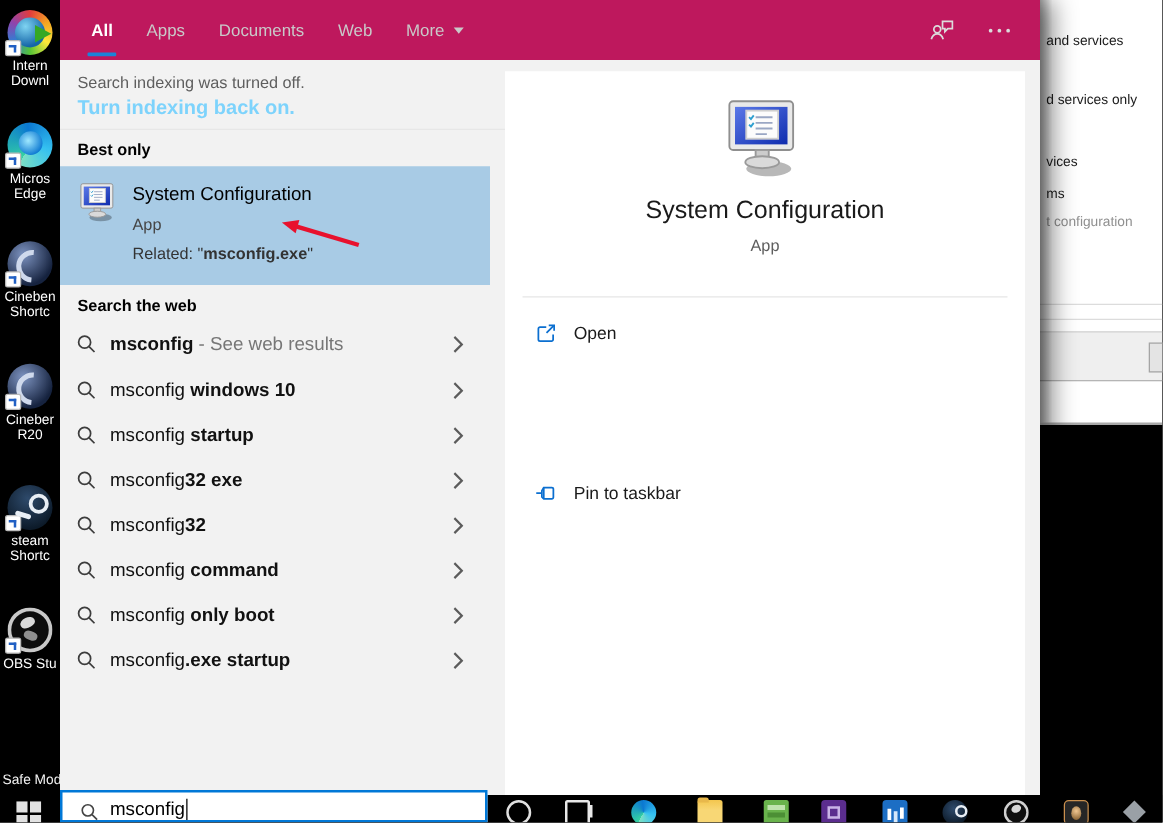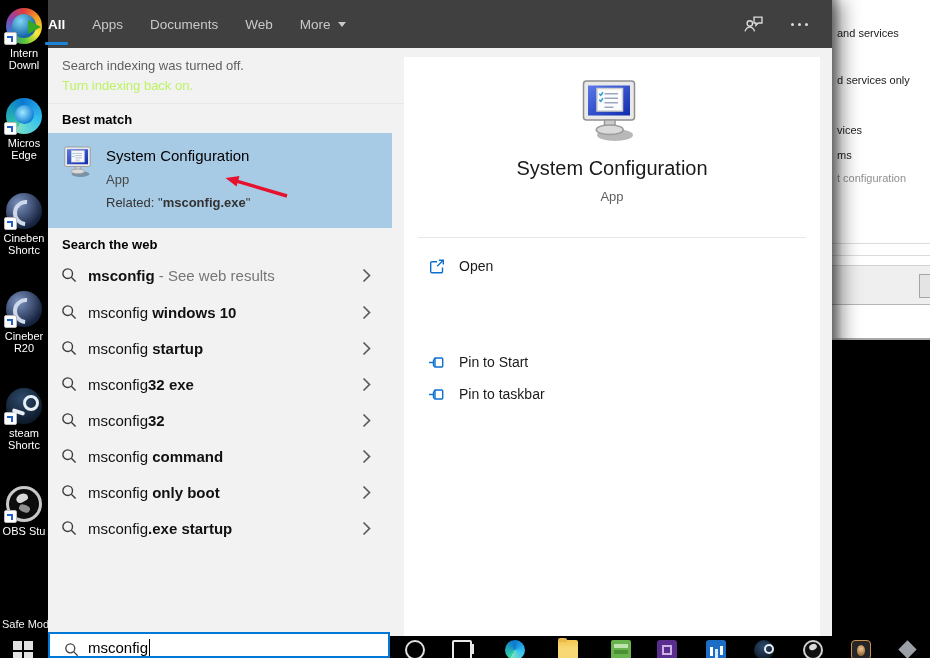--- a/index.html
+++ b/index.html
@@ -48,35 +48,35 @@
   .bgwin .bline{position:absolute;left:0;width:100%;height:1px;background:#dcdcdc;}
   .bgwin .bfooter{position:absolute;left:0;top:265px;width:100%;height:38px;background:#efefef;
          border-top:1px solid #d2d2d2;border-bottom:1px solid #b5b5b5;}
   .bgwin .bbtn{position:absolute;left:87px;top:8px;width:16px;height:22px;background:#e4e4e4;
          border:1px solid #a5a5a5;}
   .bgwin .edgeshadow{position:absolute;left:0;top:0;width:10px;height:100%;
          background:linear-gradient(to right,rgba(0,0,0,.30),rgba(0,0,0,0));}
 
   
   .flyshadow{position:absolute;left:48px;top:0;width:784px;height:636px;box-shadow:10px 0 18px rgba(0,0,0,.45);}
-  .fheader{position:absolute;left:48px;top:0;width:784px;height:48px;background:#404040;
-           display:flex;align-items:flex-start;box-sizing:border-box;gap:27px;}
+  .fheader{position:absolute;left:48px;top:0;width:784px;height:48px;background:#be185d;
+           display:flex;align-items:flex-start;padding-left:25px;box-sizing:border-box;gap:27px;}
   .tab{position:relative;font-size:13.5px;color:#c9c9c9;height:48px;display:flex;align-items:center;cursor:pointer;}
   .tab.active{color:#fff;font-weight:700;}
   .tab.active .tabline{position:absolute;left:-3px;right:-3px;bottom:3px;height:3px;background:#1b83d8;border-radius:1px;}
   .tab .caret{display:inline-block;margin-left:7px;width:0;height:0;border-left:4.5px solid transparent;
            border-right:4.5px solid transparent;border-top:5px solid #c9c9c9;}
   .hicons{position:absolute;right:0;top:0;height:48px;display:flex;align-items:center;gap:28px;padding-right:24px;}
   .dots{display:flex;gap:4px;}
   .dots i{width:3px;height:3px;border-radius:50%;background:#dcdcdc;}
 
   .fbody{position:absolute;left:48px;top:48px;width:784px;height:588px;background:#f2f2f2;}
 
   .notice-msg{position:absolute;left:62px;top:58px;font-size:13px;color:#5e5e5e;}
-  .notice-link{position:absolute;left:62px;top:78px;font-size:13px;color:#bef264;cursor:pointer;text-decoration:none;}
+  .notice-link{position:absolute;left:62px;top:78px;font-size:16px;color:#7dd3fc;cursor:pointer;text-decoration:none;font-weight:bold;}
   .notice-rule{position:absolute;left:48px;top:103px;width:356px;height:1px;background:#e7e7e7;}
 
   .sechead{position:absolute;left:62px;font-size:13px;font-weight:700;color:#000;}
   .bmitem{position:absolute;left:48px;top:133px;width:344px;height:95px;background:#a8cbe5;cursor:pointer;}
   .bmtitle{position:absolute;left:58px;top:14px;font-size:15px;color:#000;}
   .bmsub{position:absolute;left:58px;top:39px;font-size:13px;color:#464646;}
   .bmrel{position:absolute;left:58px;top:62px;font-size:13px;color:#333;}
   .bmrel .b{font-weight:700;}
 
   .wrow{position:absolute;left:48px;width:344px;height:36px;cursor:pointer;}
@@ -242,21 +242,21 @@
         </div>
     </div>
   </div>
 
   <div class="fbody"></div>
 
   <div class="notice-msg abs">Search indexing was turned off.</div>
   <a class="notice-link abs">Turn indexing back on.</a>
   <div class="notice-rule abs"></div>
 
-  <div class="sechead" style="top:112px">Best match</div>
+  <div class="sechead" style="top:112px">Best only</div>
 
   <div class="bmitem">
     <svg class="abs" style="left:13px;top:12px" width="36" height="34" viewBox="0 0 48 44">
       <defs>
           <linearGradient id="scr1" x1="0" y1="0" x2="1" y2="1">
             <stop offset="0" stop-color="#5b79e8"></stop>
             <stop offset="1" stop-color="#0f2cae"></stop>
           </linearGradient>
         </defs>
       <ellipse cx="26" cy="38" rx="12" ry="4" fill="rgba(0,0,0,.28)"></ellipse>
@@ -401,30 +401,20 @@
     <div class="arow" style="top:193px">
       <svg width="17" height="17" viewBox="0 0 17 17">
           <g fill="none" stroke="#0b6fd0" stroke-width="1.4">
             <path d="M14.5 9.5 v4 a1.3 1.3 0 0 1 -1.3 1.3 H4 A1.3 1.3 0 0 1 2.7 13.5 V5 a1.3 1.3 0 0 1 1.3 -1.3 h5"></path>
             <path d="M11 2.2 h4.3 v4.3"></path>
             <path d="M15 2.5 L9.2 8.3"></path>
           </g>
         </svg>
       <span>Open</span>
     </div>
-    <div class="arow" style="top:289px">
-      <svg width="17" height="17" viewBox="0 0 17 17">
-          <g fill="none" stroke="#0b6fd0" stroke-width="1.4">
-            <path d="M1 8.5 h4.5"></path>
-            <path d="M7 4 h6.5 a1.2 1.2 0 0 1 1.2 1.2 v6.6 a1.2 1.2 0 0 1 -1.2 1.2 H7 L5.5 11.5 v-5 z"></path>
-            <path d="M7 4 v9"></path>
-          </g>
-        </svg>
-      <span>Pin to Start</span>
-    </div>
     <div class="arow" style="top:321px">
       <svg width="17" height="17" viewBox="0 0 17 17">
           <g fill="none" stroke="#0b6fd0" stroke-width="1.4">
             <path d="M1 8.5 h4.5"></path>
             <path d="M7 4 h6.5 a1.2 1.2 0 0 1 1.2 1.2 v6.6 a1.2 1.2 0 0 1 -1.2 1.2 H7 L5.5 11.5 v-5 z"></path>
             <path d="M7 4 v9"></path>
           </g>
         </svg>
       <span>Pin to taskbar</span>
     </div>

